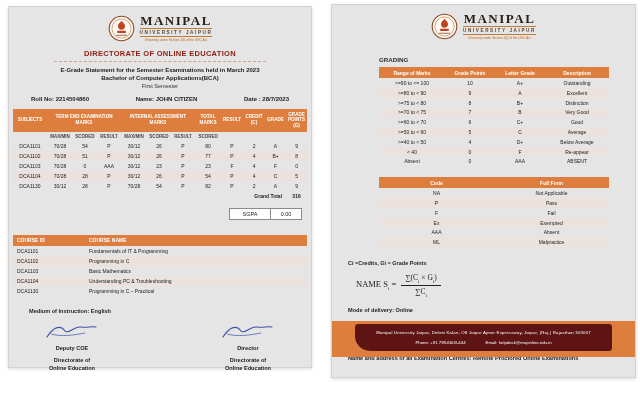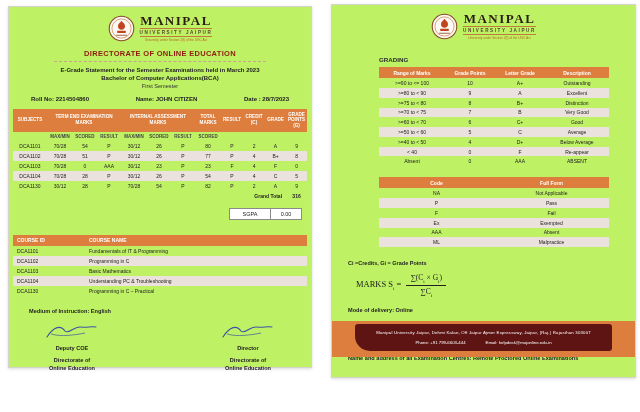--- a/index.html
+++ b/index.html
@@ -1,18 +1,18 @@
 <!DOCTYPE html>
 <html><head>
 <meta charset="utf-8">
 <style>
   html,body{margin:0;padding:0}
   body{width:640px;height:412px;background:#fff;position:relative;
        font-family:"Liberation Sans",sans-serif;color:#222;overflow:hidden}
-  .page{position:absolute;background:#bef264;border:1px solid #d8d2cc;box-shadow:0 1px 3px rgba(0,0,0,.15)}
+  .page{position:absolute;background:#e5e5e5;border:1px solid #d8d2cc;box-shadow:0 1px 3px rgba(0,0,0,.15)}
   #page-left{left:8px;top:6px;width:302px;height:360px}
   #page-right{left:331px;top:4px;width:303px;height:372px;overflow:hidden}
 
   
   .logo{display:flex;justify-content:center;align-items:center;gap:5px;padding-top:7px}
   .logo-text{text-align:center}
   .logo-name{font-family:"Liberation Serif",serif;font-weight:bold;font-size:13px;line-height:1;
              letter-spacing:1.5px;color:#2b1d15}
   .logo-sub{font-size:4.6px;font-weight:bold;letter-spacing:1.6px;color:#5a4330;margin-top:1px;
             border-top:.5px solid #c07a3a;border-bottom:.5px solid #c07a3a;padding:1px 0}
@@ -445,21 +445,21 @@
         <tr>
           <td>ML</td>
           <td>Malpractice</td>
         </tr>
       </tbody>
   </table>
 
   <div class="fnote">Ci =Credits, Gi = Grade Points</div>
 
   <div class="formula">
-    <span><span>MARKS S</span><sub>i</sub>&nbsp;<span>=</span></span>
+    <span><span>NAME S</span><sub>i</sub>&nbsp;<span>=</span></span>
     <span class="frac">
       <span class="num"><span>∑(C</span><sub>i</sub><span> × G</span><sub>i</sub><span>)</span></span>
       <span class="den"><span>∑C</span><sub>i</sub></span>
     </span>
   </div>
 
   <div class="meta">
 
       <div>Mode of delivery: Online</div>
 

